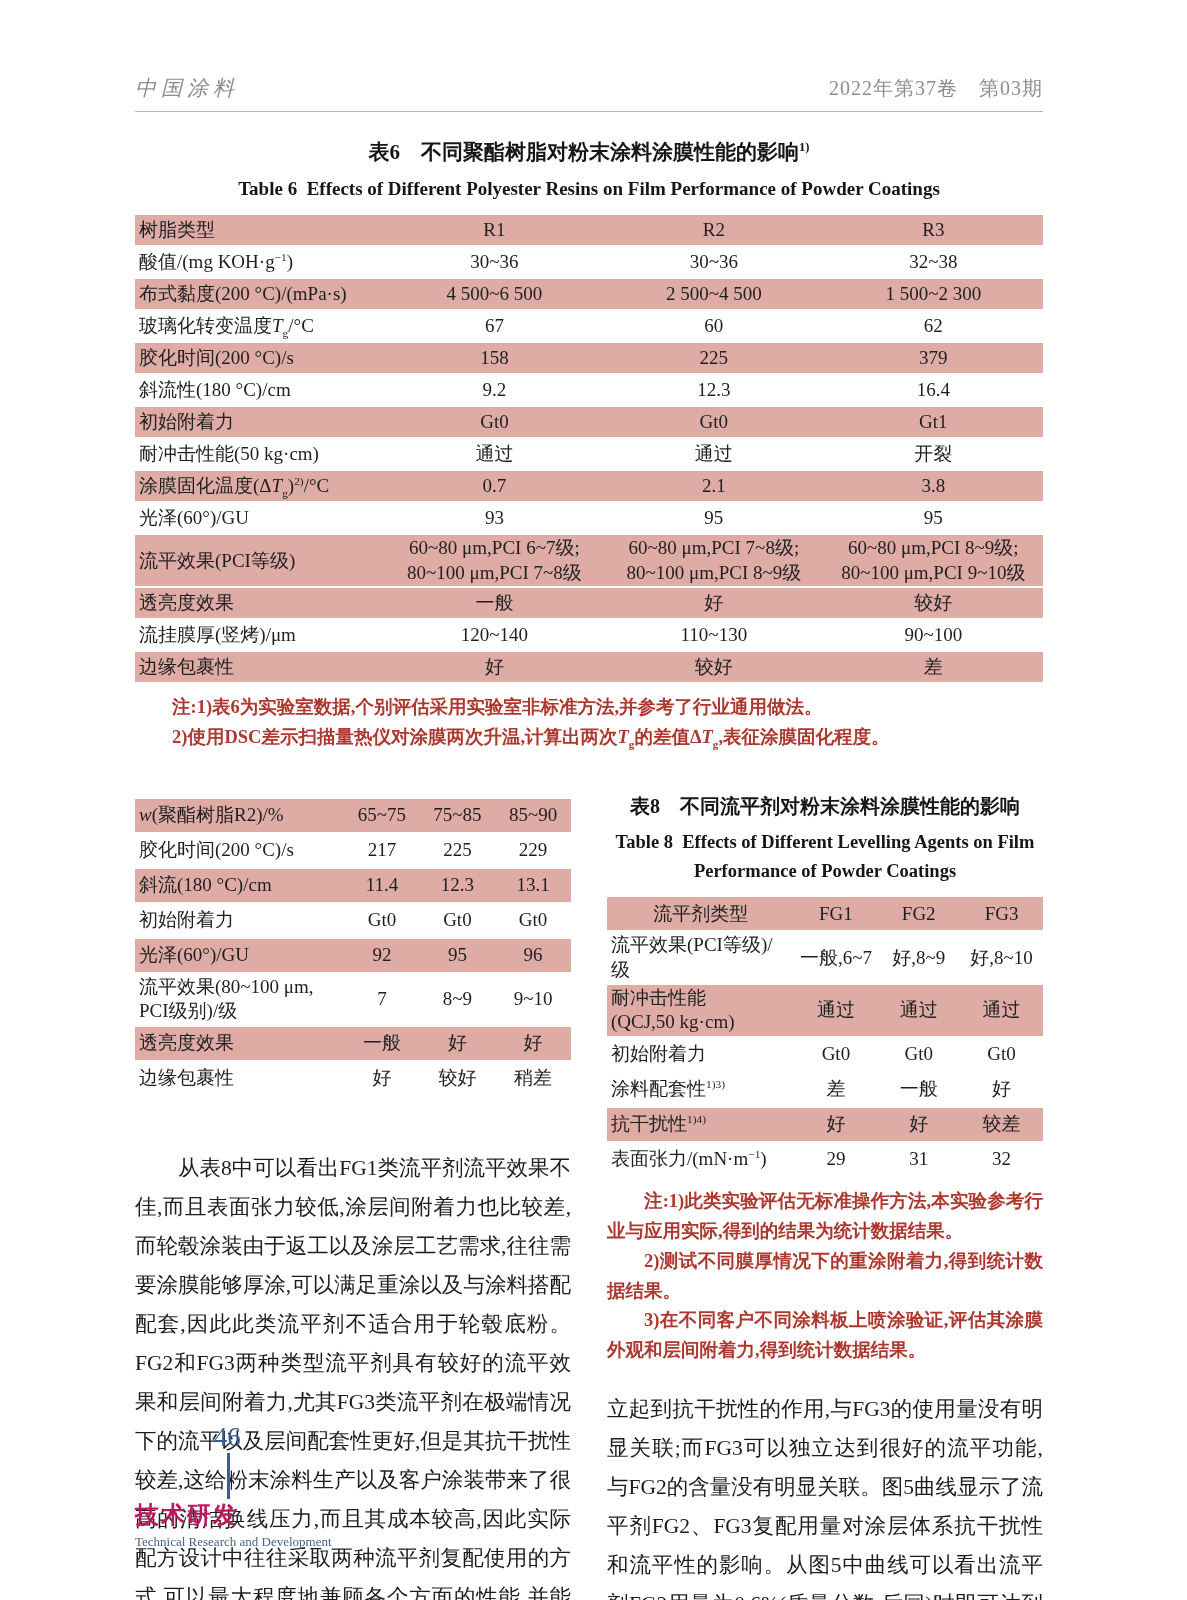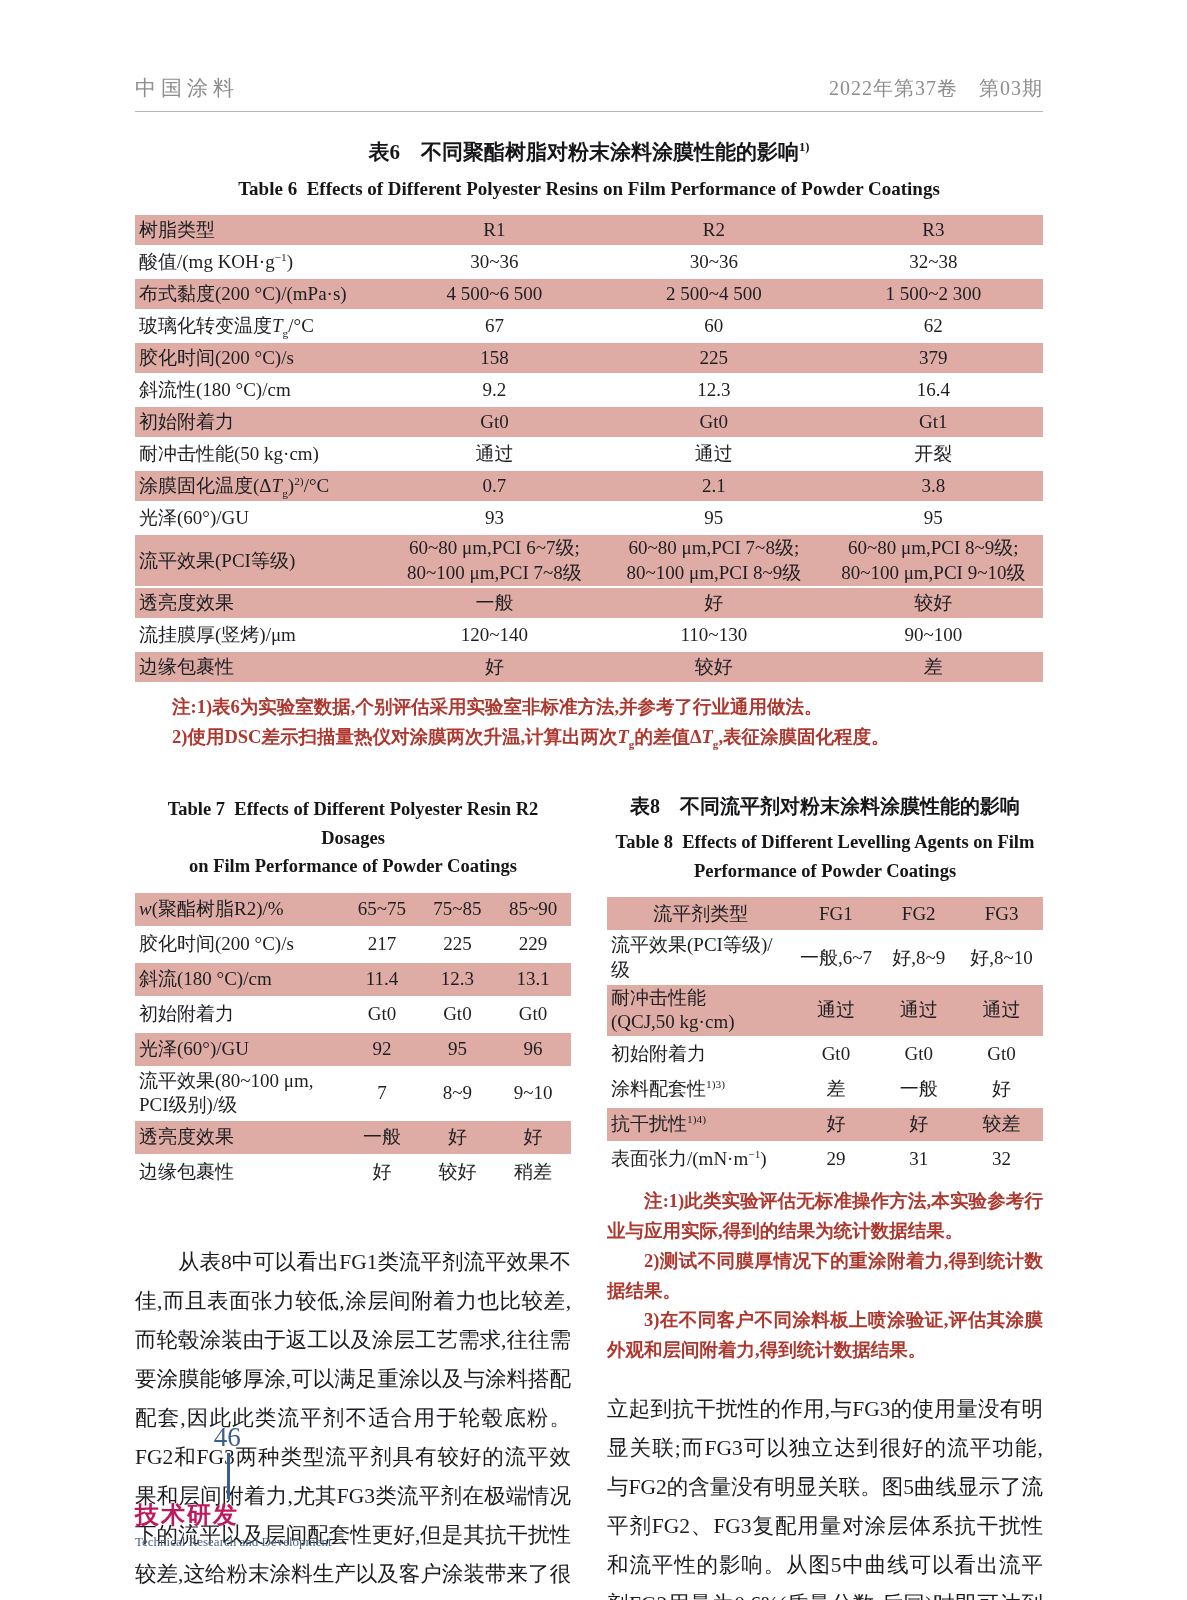--- a/index.html
+++ b/index.html
@@ -14,21 +14,21 @@
   .content{margin-left:135px;width:908px;}
 
   
   .hdr{
     padding-top:74px;
     display:flex;justify-content:space-between;align-items:flex-end;
     color:#8d8d8d;
     border-bottom:1px solid #b8b8b8;
     padding-bottom:9px;
   }
-  .hdr .jname{font-size:21px;letter-spacing:5px;}
+  .hdr .jname{font-size:21px;letter-spacing:5px;font-style:italic;}
   .hdr .issue{font-size:20px;letter-spacing:1px;}
 
   
   .tt-cn{margin-top:26px;text-align:center;font-weight:bold;font-size:21px;color:#161619;}
   .tt-en{margin-top:8px;text-align:center;font-weight:bold;font-size:19px;color:#161619;line-height:1.55;}
   sup{font-size:0.6em;vertical-align:super;line-height:0;}
   sub{font-size:0.6em;vertical-align:sub;line-height:0;}
 
   
   table{border-collapse:collapse;width:100%;margin-top:12px;border-bottom:2px solid #b5b5b5;}
@@ -188,21 +188,20 @@
         </tbody>
     </table>
     <div class="notes">
       <p class="note">注:1)表6为实验室数据,个别评估采用实验室非标准方法,并参考了行业通用做法。</p>
       <p class="note">2)使用DSC差示扫描量热仪对涂膜两次升温,计算出两次<i>T</i><sub>g</sub>的差值Δ<i>T</i><sub>g</sub>,表征涂膜固化程度。</p>
     </div>
 
     <div class="twocol">
 
       <div class="col">
-        <div class="tt-en">Table 7&nbsp;&nbsp;Effects of Different Polyester Resin R2 Dosages<br>on Film Performance of Powder Coatings</div>
         <table class="t78">
           <colgroup>
               <col style="width:48%">
               <col style="width:17.3%">
               <col style="width:17.3%">
               <col style="width:17.4%">
             </colgroup>
           <tbody>
               <tr class="pink">
                 <td class="lbl"><i>w</i>(聚酯树脂R2)/%</td>

